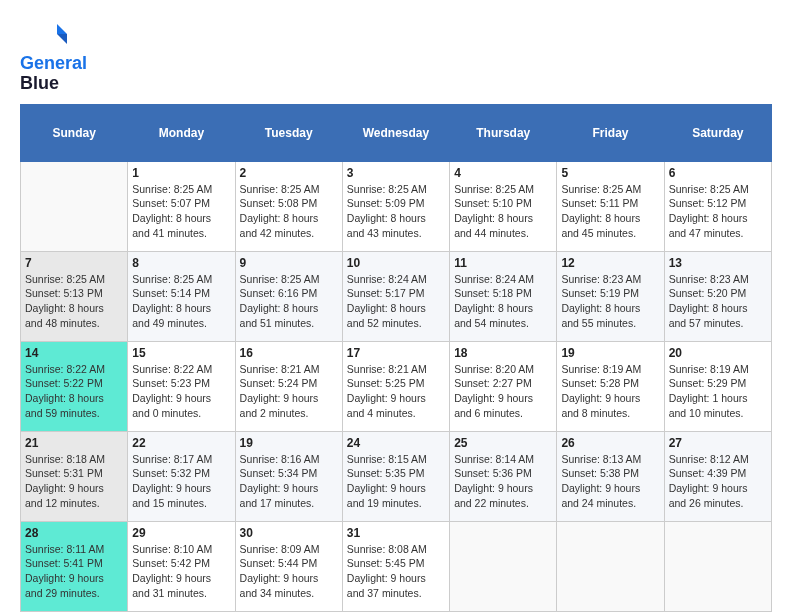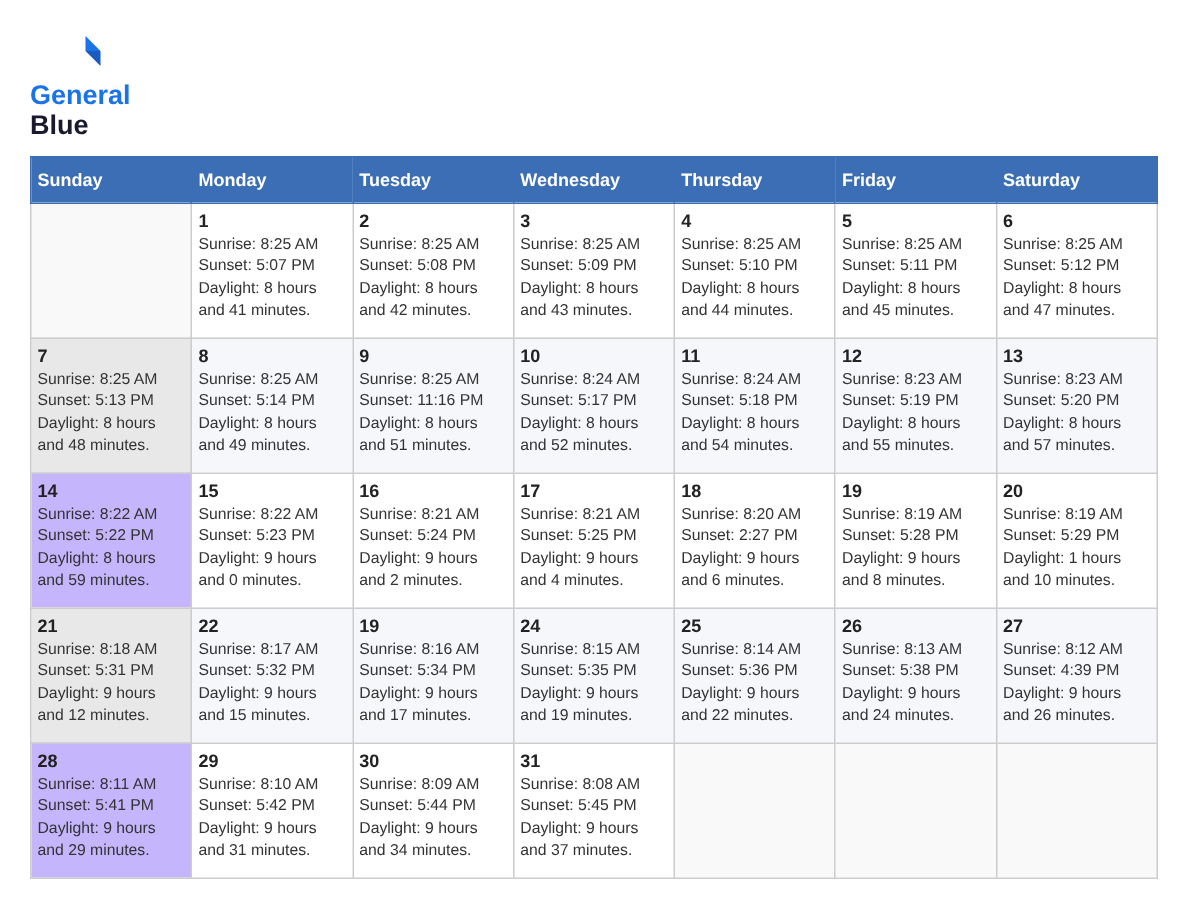--- a/index.html
+++ b/index.html
@@ -48,41 +48,41 @@
       color: #555;
     }
     table {
       width: 100%;
       border-collapse: collapse;
       font-size: 11px;
     }
     thead tr th {
       background: #3b6eb5;
       color: #fff;
-      padding: 8px 4px;
+      padding: 21px 4px;
       font-size: 12px;
       font-weight: bold;
       border: 1px solid #3b6eb5;
-      text-align: left;
+      text-align: center;
     }
     tbody tr td {
       border: 1px solid #ccc;
       vertical-align: top;
       padding: 4px;
       min-height: 80px;
       height: 90px;
       width: calc(100% / 7);
       color: #222;
       background: #fff;
     }
     tbody tr:nth-child(even) td {
       background: #f5f7fa;
     }
     tbody tr td:first-child {
-      background: #c4b5fd;
+      background: #5eead4;
     }
     tbody tr:nth-child(even) td:first-child {
       background: #e8e8e8;
     }
     .day-number {
       font-weight: bold;
       font-size: 12px;
       display: block;
       margin-bottom: 2px;
     }
@@ -191,21 +191,21 @@
         <div class="day-info">
           <span>Sunrise: 8:25 AM</span><br>
           <span>Sunset: 5:14 PM</span><br>
           <span>Daylight: 8 hours and 49 minutes.</span>
         </div>
         </td>
         <td>
           <span class="day-number">9</span>
         <div class="day-info">
           <span>Sunrise: 8:25 AM</span><br>
-          <span>Sunset: 11:16 PM</span><br>
+          <span>Sunset: 6:16 PM</span><br>
           <span>Daylight: 8 hours and 51 minutes.</span>
         </div>
         </td>
         <td>
           <span class="day-number">10</span>
         <div class="day-info">
           <span>Sunrise: 8:24 AM</span><br>
           <span>Sunset: 5:17 PM</span><br>
           <span>Daylight: 8 hours and 52 minutes.</span>
         </div>

